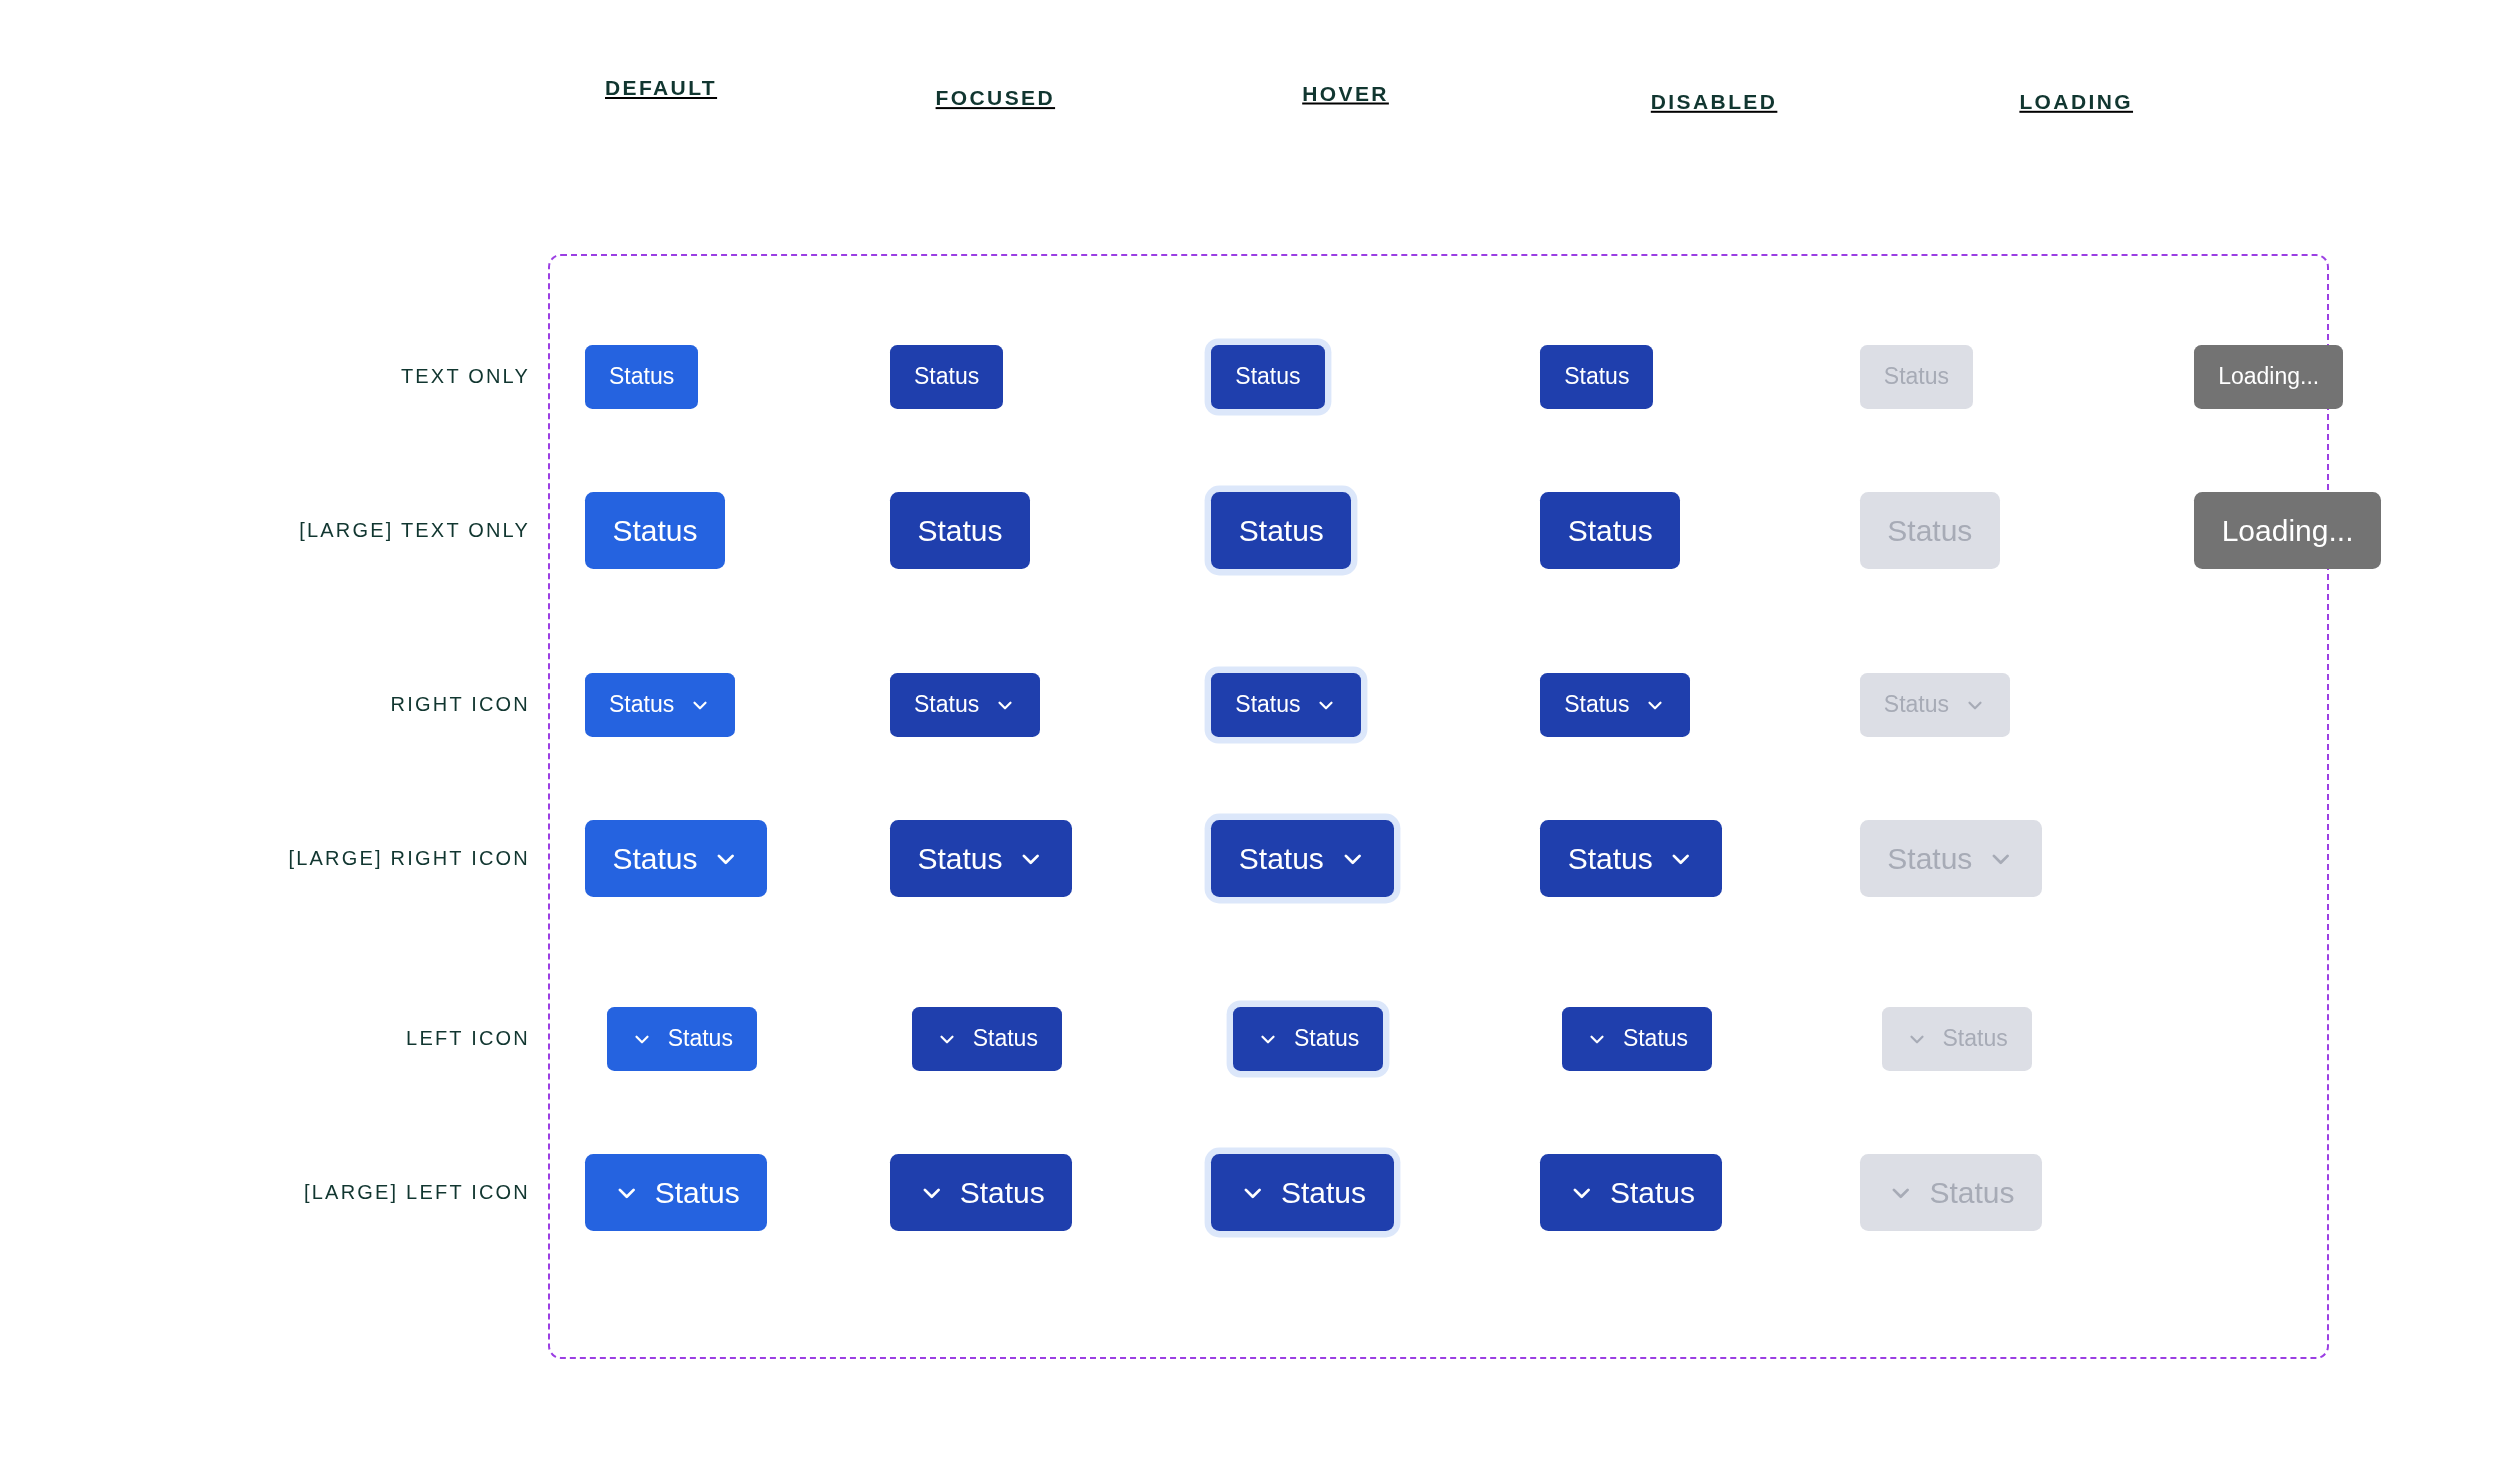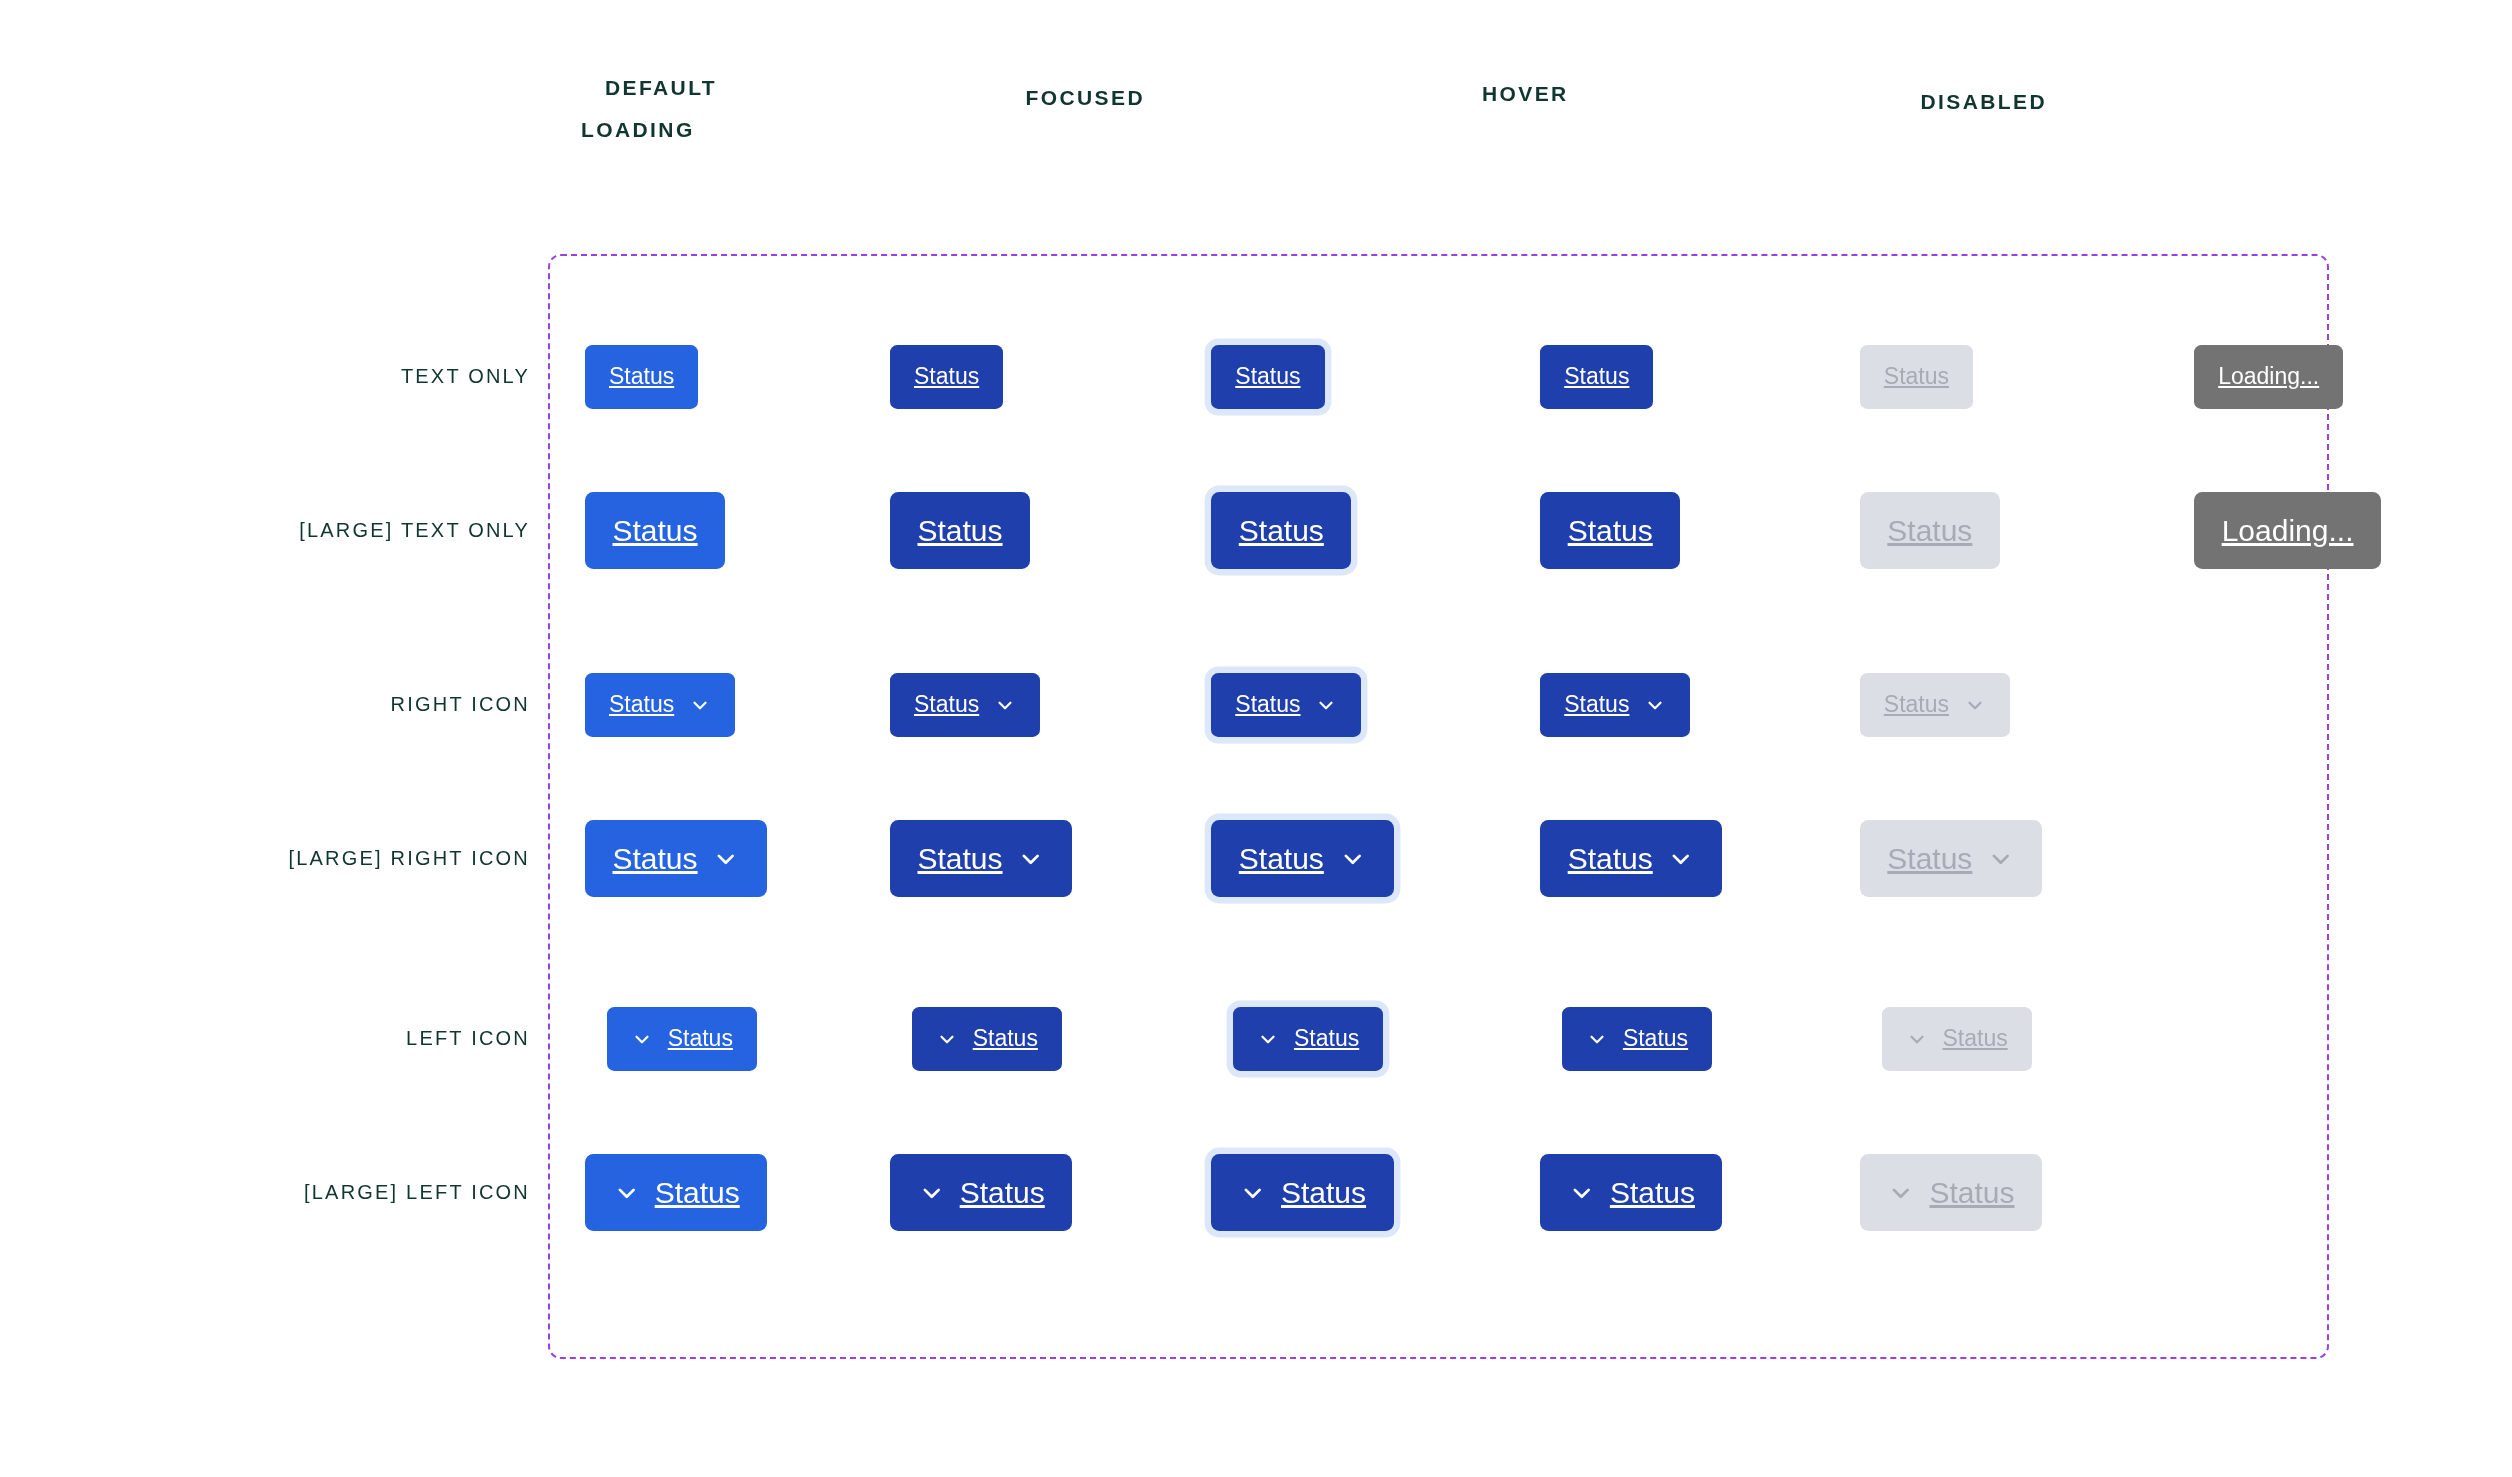--- a/index.html
+++ b/index.html
@@ -23,21 +23,22 @@
   }
 
   
   .col-headers {
     position: absolute;
     left: 550px;
     top: 87px;
     width: 1798px;
     height: 55px;
     display: grid;
-    grid-template-columns: repeat(4, 1fr);
+    grid-template-columns: repeat(5, 1fr);
+    text-decoration: underline;
   }
   .col-header {
     font-size: 21px;
     font-weight: 700;
     letter-spacing: 2.4px;
     color: #113630;
     text-align: left;
     white-space: nowrap;
   }
   .col-header.h-0 { padding-left: 55px; transform: translateY(-11px); }
@@ -107,21 +108,20 @@
     align-items: center;
     justify-content: center;
     gap: 14.7px;
     box-sizing: border-box;
     border: 0;
     border-radius: 7.3px;
     font-family: "Liberation Sans", sans-serif;
     color: #ffffff;
     white-space: nowrap;
     cursor: pointer;
-    text-decoration: underline;
     -webkit-font-smoothing: antialiased;
   }
   .btn.size-sm {
     font-size: 23px;
     padding: 0 24px;
     height: 64px;
     min-width: 77px;
   }
   .btn.size-lg {
     font-size: 30px;

